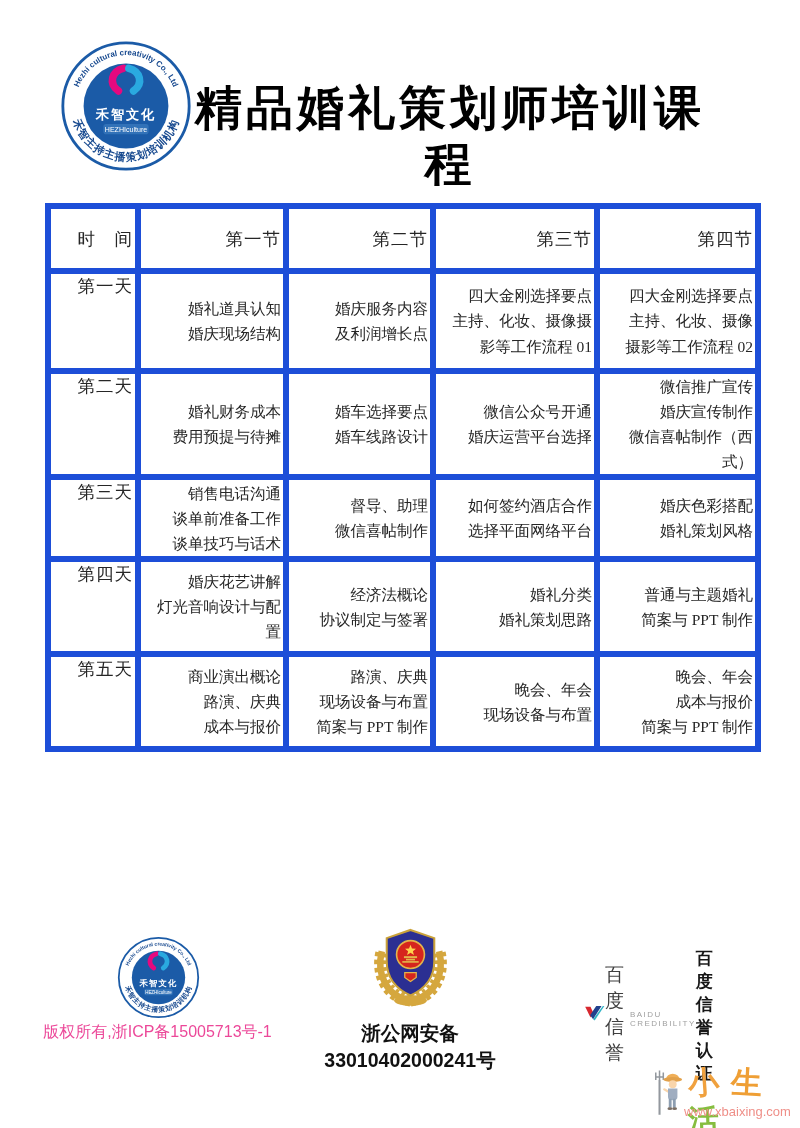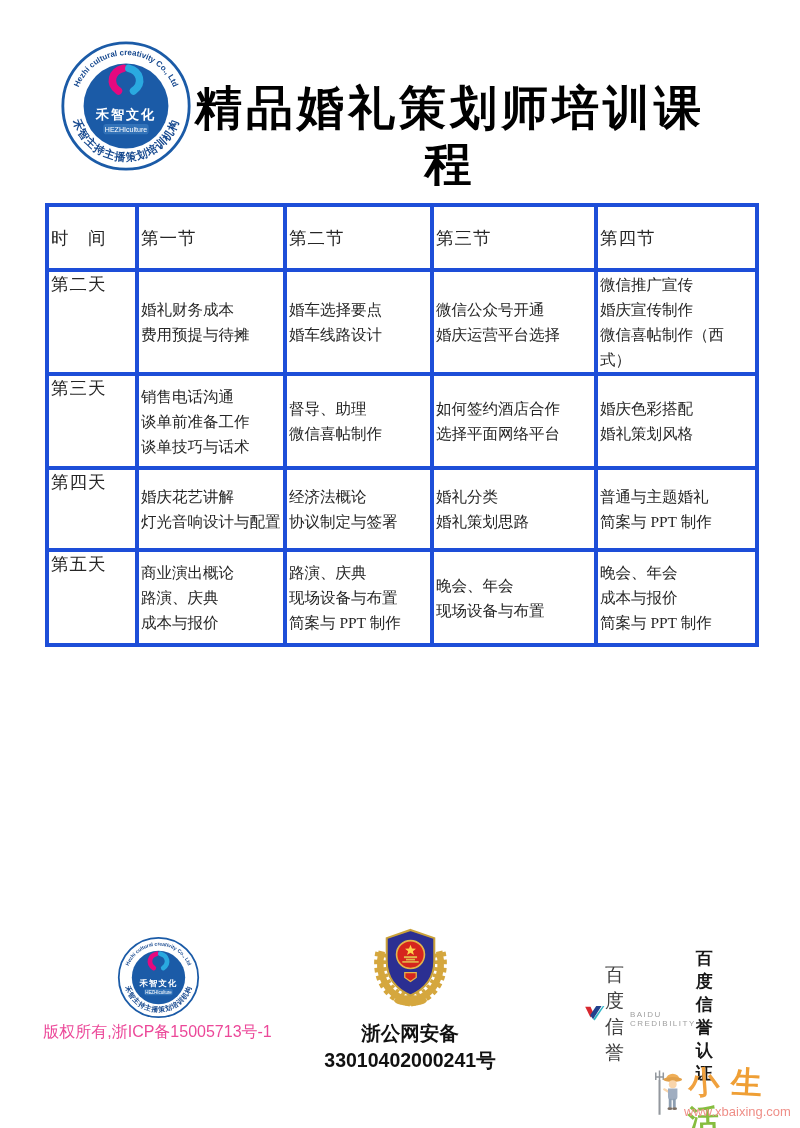--- a/index.html
+++ b/index.html
@@ -8,21 +8,21 @@
 
   
   .logo-main{position:absolute;left:60px;top:40px;width:132px;height:132px;}
   .page-title{position:absolute;left:192px;top:80px;width:516px;text-align:center;
     font-family:"Liberation Serif",serif;font-weight:700;font-size:47px;line-height:56px;
     letter-spacing:4px;color:#000;}
 
   
   .course-table{position:absolute;left:45px;top:203px;width:710px;border-collapse:collapse;
     table-layout:fixed;color:#262626;}
-  .course-table th,.course-table td{border:4px solid #1d4ed8;text-align:left;padding:0 2px;font-family:Liberation Serif, serif;}
+  .course-table th,.course-table td{border:6px solid #1d4ed8;text-align:right;padding:0 2px;font-family:Liberation Serif, serif;}
   .course-table thead tr{height:65px;}
   .course-table tbody tr:nth-child(1){height:100px;}
   .course-table tbody tr:nth-child(2){height:94px;}
   .course-table tbody tr:nth-child(3){height:82px;}
   .course-table tbody tr:nth-child(4){height:95px;}
   .course-table tbody tr:nth-child(5){height:95px;}
   .course-table tbody tr:nth-child(6){height:98px;}
   .course-table th{font-weight:500;font-size:17.5px;letter-spacing:1px;vertical-align:middle;}
   .day{vertical-align:top;padding-top:21px;font-size:17.5px;letter-spacing:1px;}
   .sess{font-size:15.5px;line-height:1.62;white-space:pre-line;vertical-align:middle;}
@@ -92,20 +92,33 @@
     <thead>
       <tr>
         <th>时　间</th>
         <th>第一节</th>
         <th>第二节</th>
         <th>第三节</th>
         <th>第四节</th>
       </tr>
     </thead>
     <tbody>
+      <tr>
+        <td class="day">第一天</td>
+        <td class="sess">婚礼道具认知
+婚庆现场结构</td>
+        <td class="sess">婚庆服务内容
+及利润增长点</td>
+        <td class="sess">四大金刚选择要点
+主持、化妆、摄像摄
+影等工作流程 01</td>
+        <td class="sess">四大金刚选择要点
+主持、化妆、摄像
+摄影等工作流程 02</td>
+      </tr>
       <tr>
         <td class="day">第二天</td>
         <td class="sess">婚礼财务成本
 费用预提与待摊</td>
         <td class="sess">婚车选择要点
 婚车线路设计</td>
         <td class="sess">微信公众号开通
 婚庆运营平台选择</td>
         <td class="sess">微信推广宣传
 婚庆宣传制作

